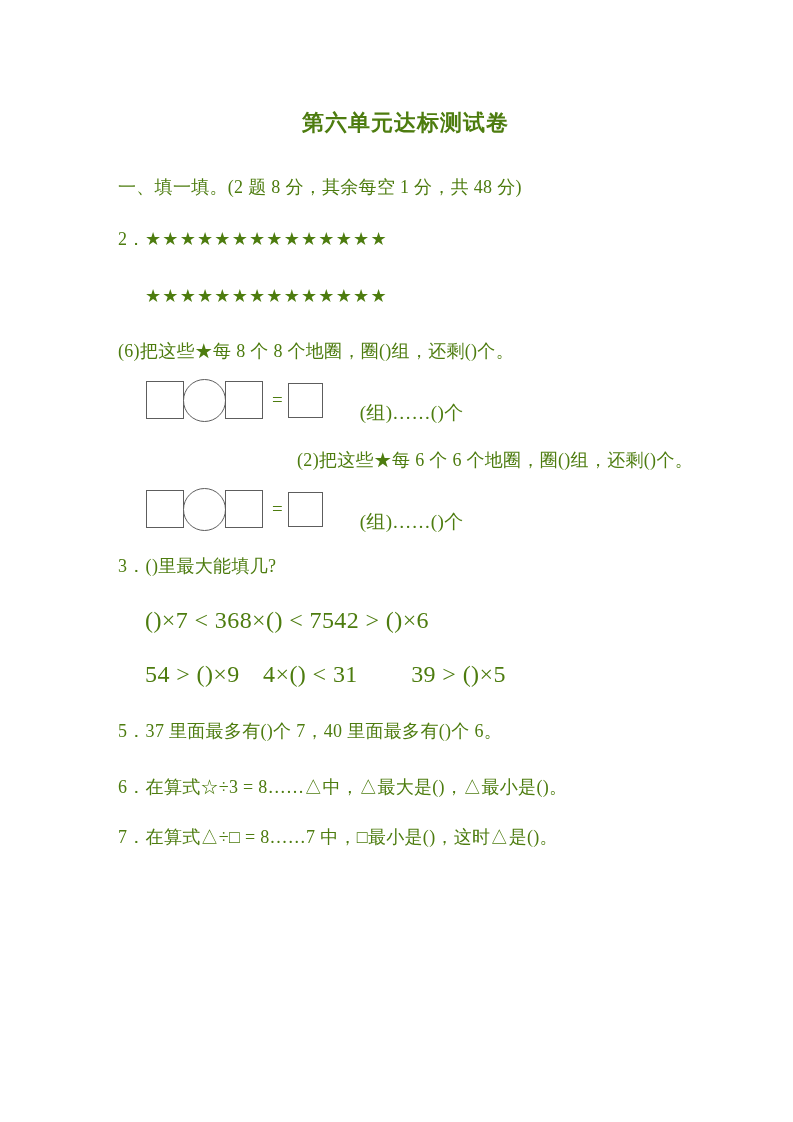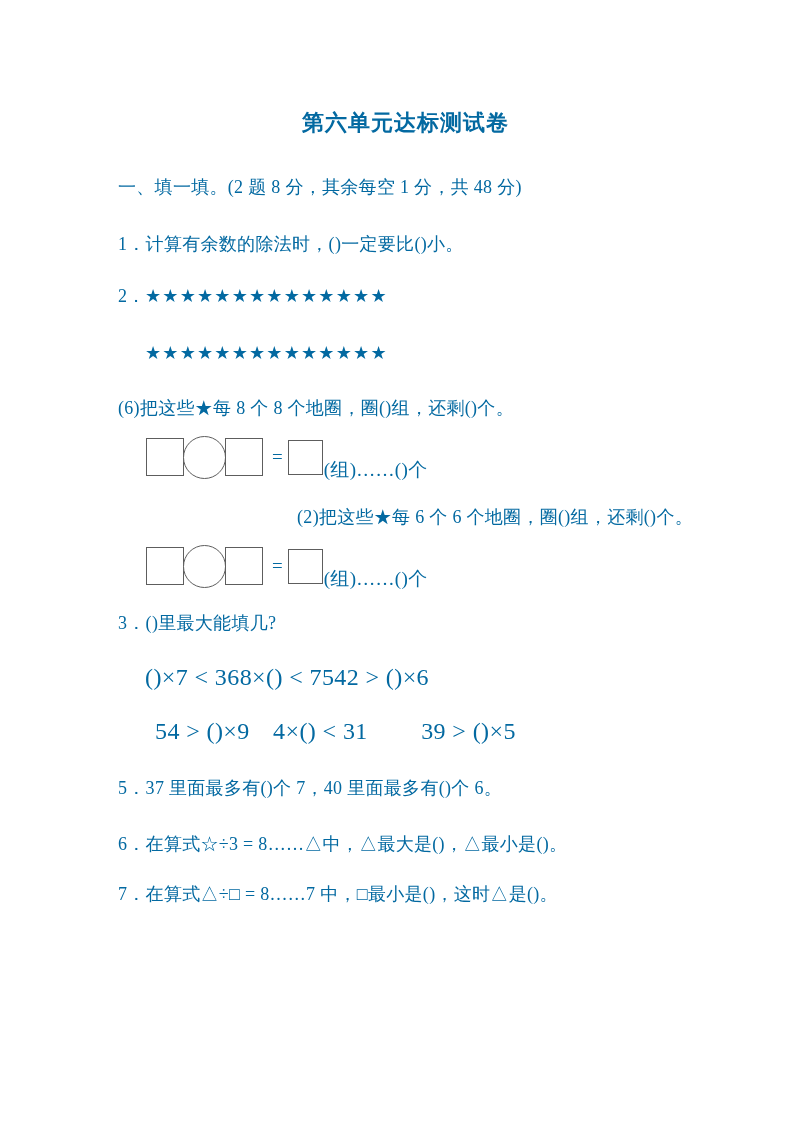--- a/index.html
+++ b/index.html
@@ -1,21 +1,21 @@
 <!DOCTYPE html>
 <html><head>
 <meta charset="utf-8">
 <style>
   * { margin:0; padding:0; box-sizing:border-box; }
   html,body { background:#ffffff; }
   .page {
     position:relative;
     width:793px; height:1122px;
     background:#ffffff;
-    color:#0369a1;
+    color:#4d7c0f;
     font-family:"Liberation Serif", serif;
     overflow:hidden;
   }
   .content { padding:108px 100px 0 118px; }
 
   .title {
     text-align:center;
     font-size:22px; line-height:30px;
     font-weight:bold;
     font-family:"DejaVu Sans", sans-serif;
@@ -43,46 +43,45 @@
     margin-top:13px; margin-left:28px;
     height:46px;
   }
   .sq   { flex:none; width:38px; height:38px; border:1.5px solid #5d5d5d; background:#fff; }
   .circ { flex:none; width:43px; height:43px; border:1.5px solid #5d5d5d; border-radius:50%; margin:0 -1px; background:#fff; }
   .eq   { flex:none; margin:0 5px 0 9px; font-size:19px; font-family:"Liberation Serif", serif; }
   .sq-sm{ flex:none; width:35px; height:35px; border:1.5px solid #5d5d5d; background:#fff; }
   .shape-suffix {
     align-self:flex-end;
     font-size:19px; line-height:23px; margin-left:1px; margin-bottom:-1px;
-    white-space:nowrap; letter-spacing:0.3px;
+    white-space:nowrap; letter-spacing:0.3px;padding-left:36px;
   }
 
   .mt-q3 { margin-top:21px; }
   .math  { font-size:24px; line-height:26px; letter-spacing:0.4px; }
   .mt-math1 { margin-top:28px; }
   .mt-math2 { margin-top:28px; }
-  .gap-sm { margin-right:17px;margin-left:10px; }
+  .gap-sm { margin-right:17px; }
   .gap-lg { margin-right:47px; }
 
   .mt-q4 { margin-top:31px; }
   .mt-q5 { margin-top:31px; }
   .mt-q6 { margin-top:30px; }
   .mt-q7 { margin-top:24px; }
 </style>
 </head>
 <body>
 
 <div class="page">
   <div class="content">
 
     <h1 class="title">第六单元达标测试卷</h1>
 
     <div class="line heading">一、填一填。(2 题 8 分，其余每空 1 分，共 48 分)</div>
 
-    <div class="line mt-q1">1．计算有余数的除法时，()一定要比()小。</div>
 
     <div class="stars-row">
       <span class="num-label">2．</span>
       <span class="stars">★★★★★★★★★★★★★★</span>
     </div>
 
     <div class="stars indent mt-stars2">★★★★★★★★★★★★★★</div>
 
     <div class="line mt-sub1">(6)把这些★每 8 个 8 个地圈，圈()组，还剩()个。</div>
 

